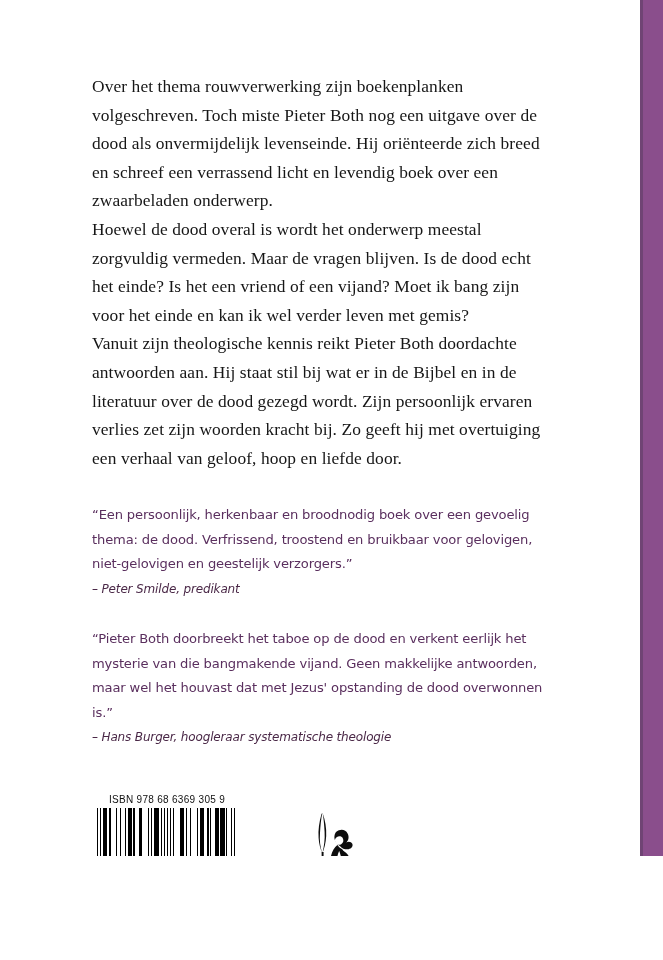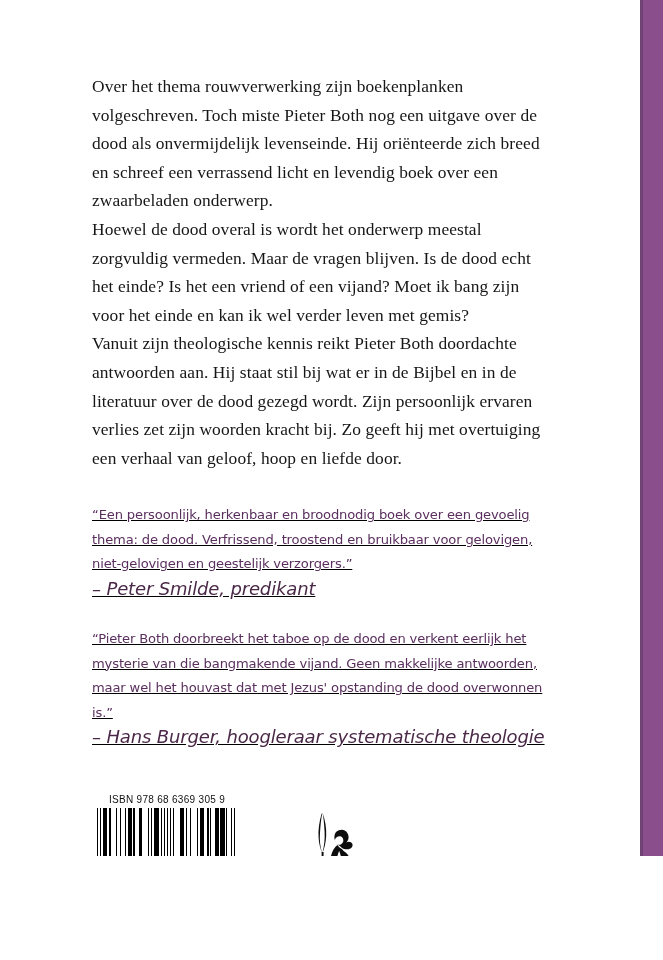--- a/index.html
+++ b/index.html
@@ -51,41 +51,40 @@
     font-size: 17.4px;
     line-height: 28.6px;
     color: #161616;
     text-align: left;
     letter-spacing: 0.1px;
   }
 
   
   .quotes {
     margin-top: 31px;
-    text-decoration: underline;
   }
   .quote-block {
     margin-bottom: 26px;
   }
   .quote-block:last-child {
     margin-bottom: 0;
   }
   .quote-text {
     margin: 0;
     font-family: "DejaVu Sans", sans-serif;
     font-size: 13.1px;
     line-height: 24.5px;
     color: #5a2f5e;
     letter-spacing: -0.15px;
   }
   .quote-attrib {
     margin: 0;
     font-family: "DejaVu Sans", sans-serif;
     font-style: italic;
-    font-size: 18px;
+    font-size: 12px;
     line-height: 24.5px;
     color: #4a2847;
     letter-spacing: -0.15px;
   }
 
   
   .footer {
     position: absolute;
     left: 0;
     top: 786px;

